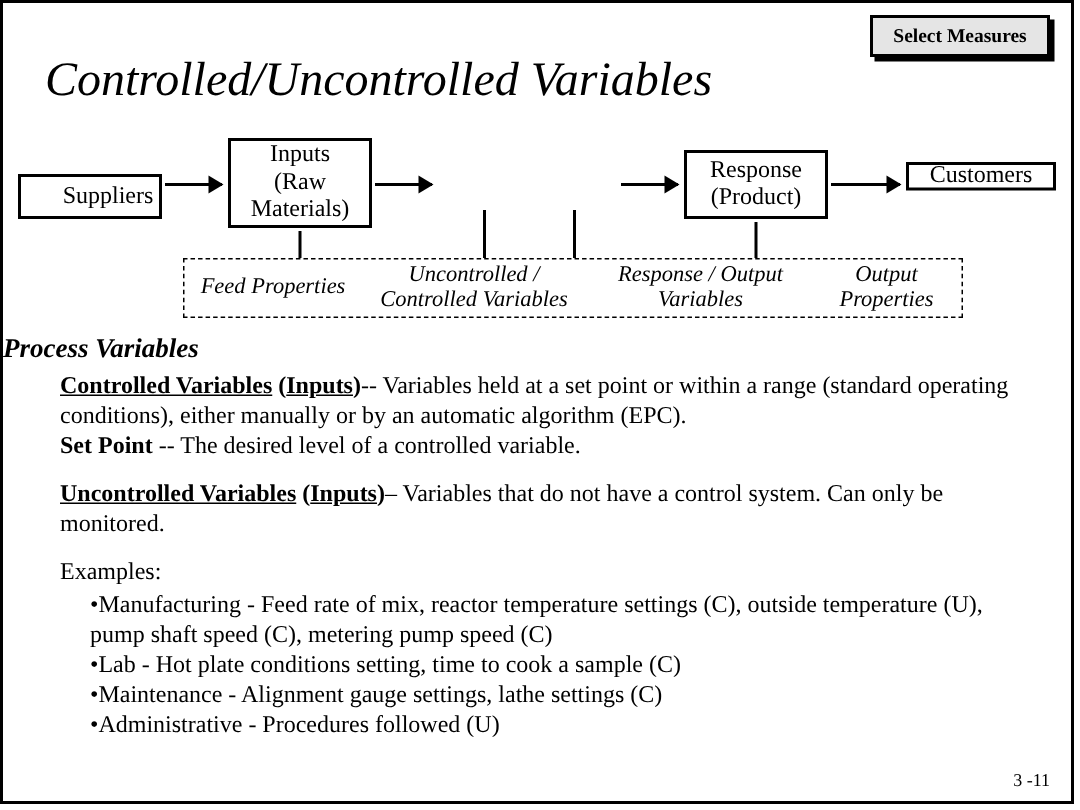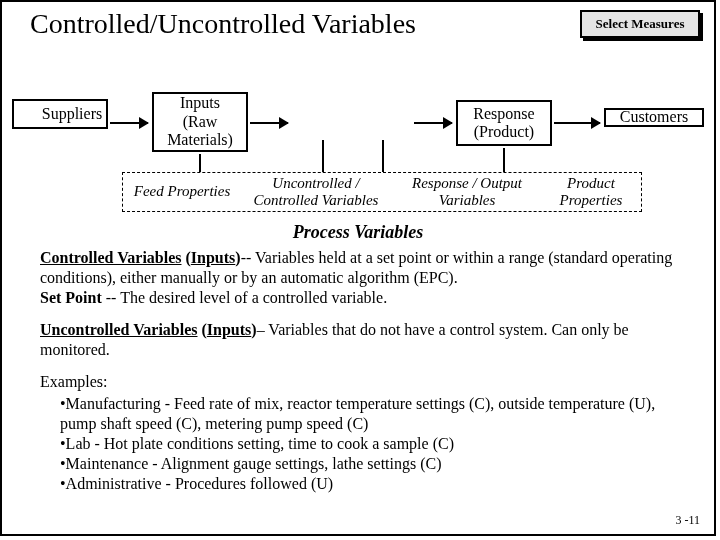--- a/index.html
+++ b/index.html
@@ -13,23 +13,24 @@
   }
   .slide {
     position: relative;
     width: 716px;
     height: 536px;
     border: 2px solid #000;
     box-sizing: border-box;
   }
   .title {
     position: absolute;
-    top: 6px;
+    top: 32px;
     left: 28px;
-    font-size: 28px;
+    font-size: 32px;
+    font-style: italic;
   }
   .badge-wrap {
     position: absolute;
     top: 8px;
     right: 14px;
     width: 120px;
     height: 28px;
   }
   .badge-shadow {
     position: absolute;
@@ -110,21 +111,21 @@
   .conn {
     position: absolute;
     width: 2px;
     background: #000;
   }
 
   .pvhead {
     position: absolute;
     top: 220px;
     width: 100%;
-    text-align: center;
+    text-align: left;
     font-style: italic;
     font-weight: bold;
     font-size: 18px;
   }
 
   .body {
     position: absolute;
     top: 246px;
     left: 38px;
     right: 32px;
@@ -148,21 +149,21 @@
 <div class="slide">
 
   <div class="title">Controlled/Uncontrolled Variables</div>
 
   <div class="badge-wrap">
     <div class="badge-shadow"></div>
     <div class="badge">Select Measures</div>
   </div>
 
   <div class="flow">
-    <div class="fbox" style="left:10px;  top:7px; width:96px;  height:30px;padding-left:24px;">Suppliers</div>
+    <div class="fbox" style="left:10px;  top:24px; width:96px;  height:30px;padding-left:24px;">Suppliers</div>
     <div class="fbox" style="left:150px; top:0;   width:96px;  height:60px; white-space:pre-line;">Inputs
 (Raw
 Materials)</div>
     <div class="fbox" style="left:454px; top:8px; width:96px;  height:46px; white-space:pre-line;">Response
 (Product)</div>
     <div class="fbox" style="left:602px; top:16px;width:100px; height:19px;">Customers</div>
 
     <div class="arrow" style="left:108px; top:30px; width:38px;"></div>
     <div class="arrow" style="left:248px; top:30px; width:38px;"></div>
     <div class="arrow" style="left:412px; top:30px; width:38px;"></div>
@@ -174,21 +175,21 @@
   <div class="conn" style="left:380px; top:138px; height:32px;"></div>
   <div class="conn" style="left:501px; top:146px; height:24px;"></div>
 
   <div class="dashbox">
     <div class="dashrow">
       <div class="ditem" style="left:4px;   top:10px; width:110px;">Feed Properties</div>
       <div class="ditem" style="left:118px; top:2px;  width:150px; white-space:pre-line;">Uncontrolled /
 Controlled Variables</div>
       <div class="ditem" style="left:274px; top:2px;  width:140px; white-space:pre-line;">Response / Output
 Variables</div>
-      <div class="ditem" style="left:420px; top:2px;  width:96px;  white-space:pre-line;">Product
+      <div class="ditem" style="left:420px; top:2px;  width:96px;  white-space:pre-line;">Output
 Properties</div>
     </div>
   </div>
 
   <div class="pvhead">Process Variables</div>
 
   <div class="body">
     <p>
       <b><span class="uword">Controlled Variables</span><span> (</span><span class="uword">Inputs</span><span>)</span></b><span>-- Variables held at a set point or within a range (standard operating conditions), either manually or by an automatic algorithm (EPC).</span><br>
       <b><span>Set Point</span></b><span> -- The desired level of a controlled variable.</span>

